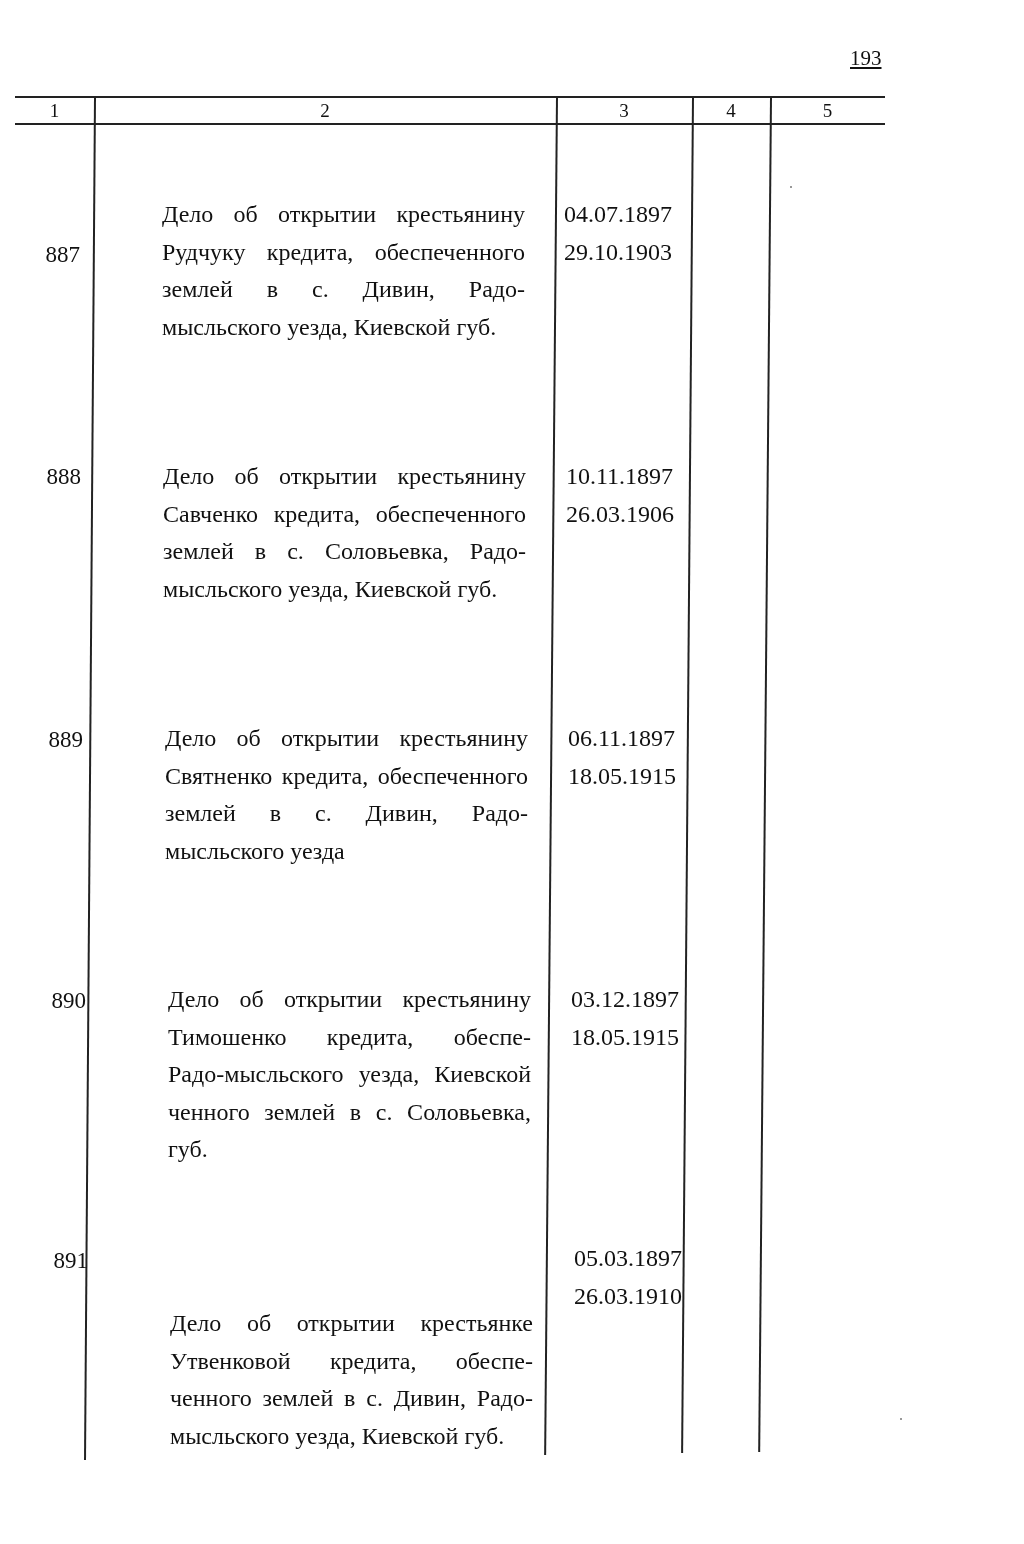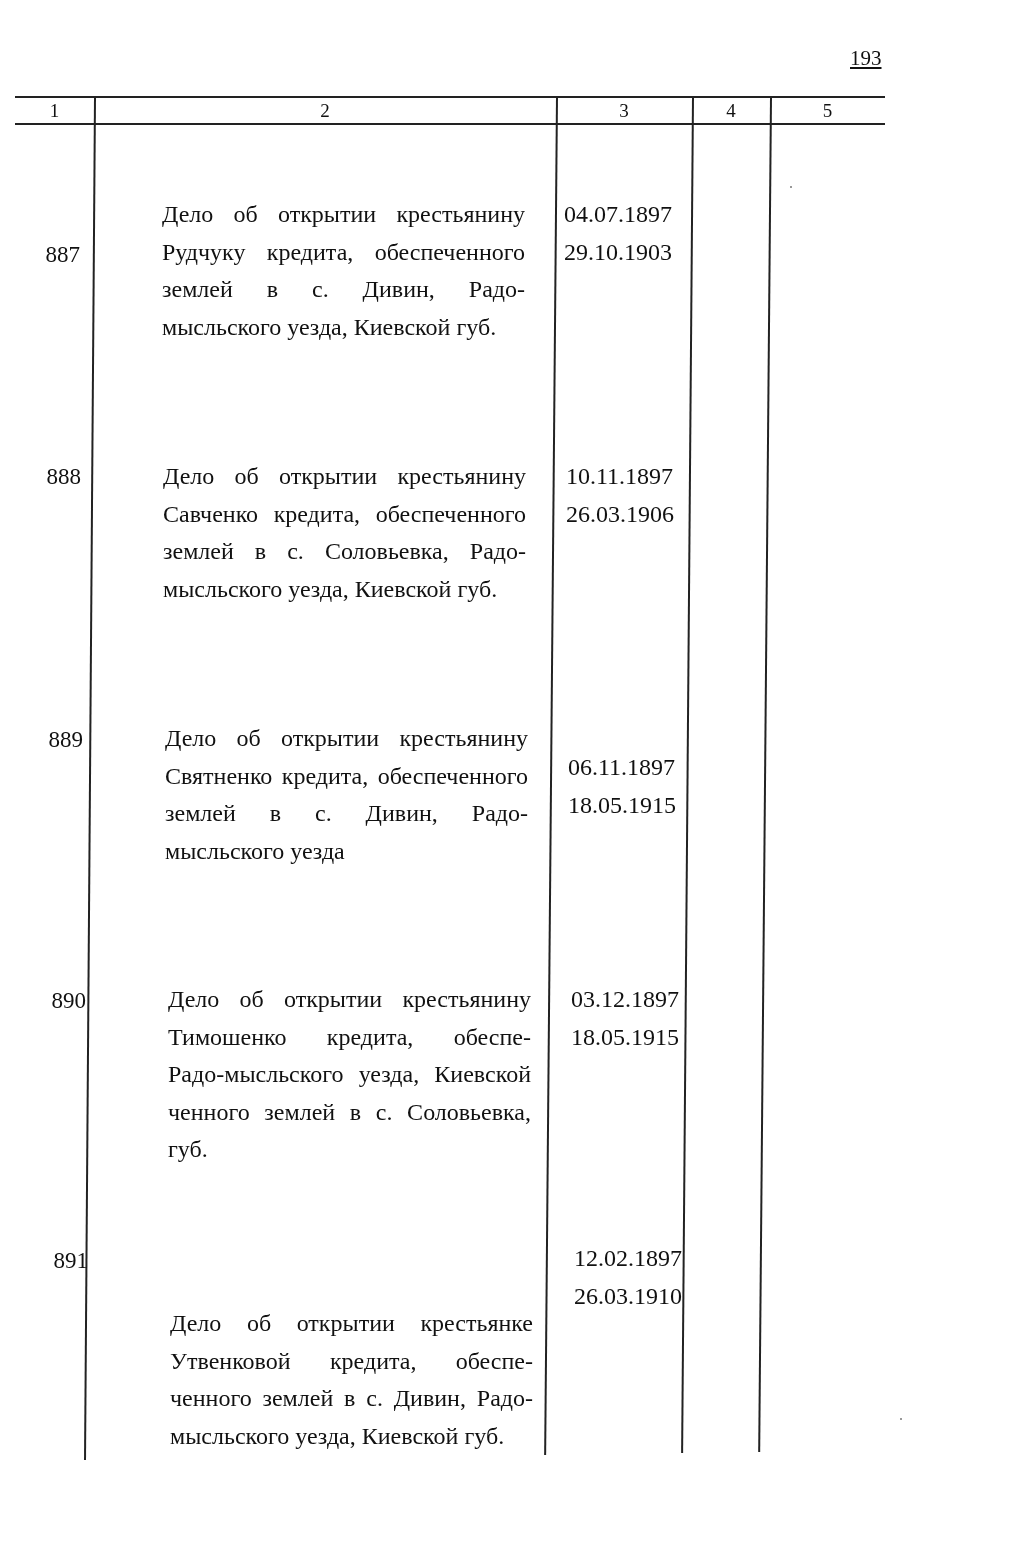--- a/index.html
+++ b/index.html
@@ -78,21 +78,21 @@
 </div>
 
 <div>
   <div class="row-num" style="left:13px; top:727px;">889</div>
   <div class="row-text" style="left:133px; top:720px;">
     <span class="ln">Дело об открытии крестьянину</span>
     <span class="ln">Святненко кредита, обеспеченного</span>
     <span class="ln">землей в с. Дивин, Радо-</span>
     <span class="ln last">мысльского уезда</span>
   </div>
-  <div class="row-dates" style="left:568px; top:720px;margin-top:29px;">
+  <div class="row-dates" style="left:568px; top:720px;">
     <span>06.11.1897</span>
     <span>18.05.1915</span>
   </div>
 </div>
 
 <div>
   <div class="row-num" style="left:16px; top:988px;">890</div>
   <div class="row-text" style="left:136px; top:981px;">
     <span class="ln">Дело об открытии крестьянину</span>
     <span class="ln">Тимошенко кредита, обеспе-</span>
@@ -108,20 +108,20 @@
 
 <div>
   <div class="row-num" style="left:18px; top:1248px;">891</div>
   <div class="row-text" style="left:138px; top:1305px;">
     <span class="ln">Дело об открытии крестьянке</span>
     <span class="ln">Утвенковой кредита, обеспе-</span>
     <span class="ln">ченного землей в с. Дивин, Радо-</span>
     <span class="ln last">мысльского уезда, Киевской губ.</span>
   </div>
   <div class="row-dates" style="left:574px; top:1240px;">
-    <span>12.02.1897</span>
+    <span>05.03.1897</span>
     <span>26.03.1910</span>
   </div>
 </div>
 
 <div class="speck" style="left:790px; top:186px;"></div>
 <div class="speck" style="left:400px; top:1405px;"></div>
 <div class="speck" style="left:900px; top:1418px;"></div>
 
 </body></html>

